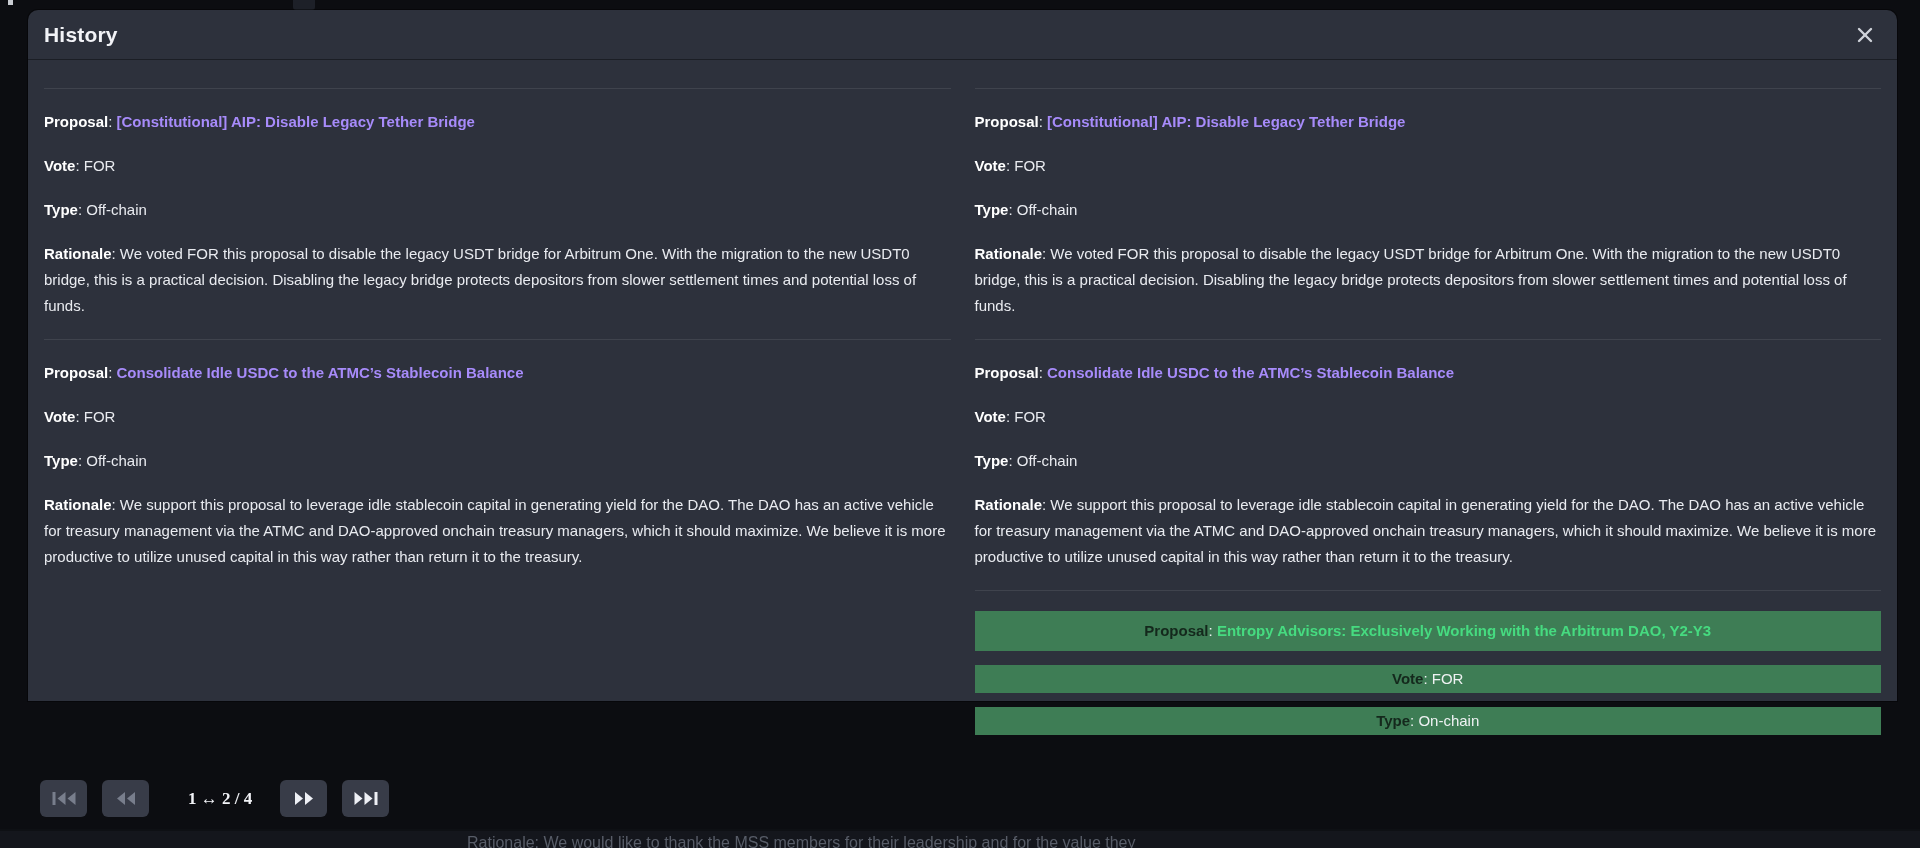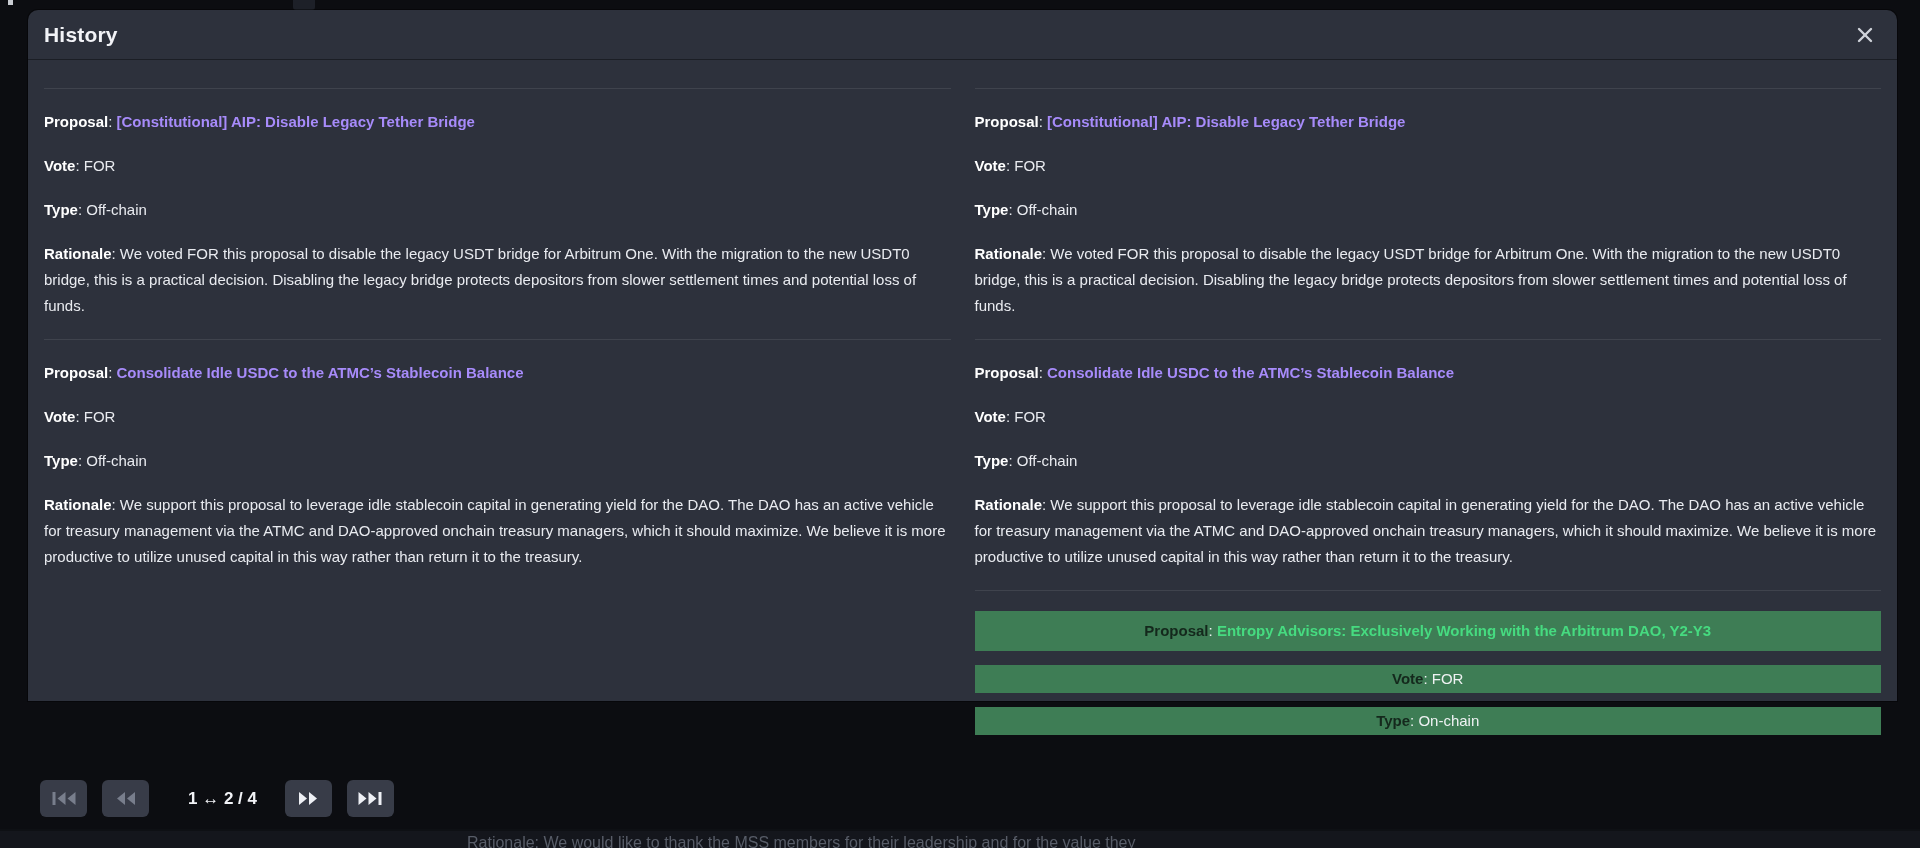--- a/index.html
+++ b/index.html
@@ -26,21 +26,21 @@
   .entry.hl .line:last-child{margin-bottom:8px;}
   .entry.hl strong{color:#14281c;}
   .entry.hl .plink{color:#46db80;}
   .pagination{position:absolute;left:12px;top:770px;display:flex;align-items:center;}
   .pgbtn{width:47px;height:37px;border-radius:6px;background:#383c48;border:none;margin-right:15px;
          display:flex;align-items:center;justify-content:center;cursor:pointer;padding:0;}
   .pgbtn.disabled{cursor:default;}
   .pgbtn svg{display:block;}
   .pgbtn .glyph{fill:#eef0f5;}
   .pgbtn.disabled .glyph{fill:#787e8c;}
-  .pg-status{font-size:17px;font-weight:700;color:#f2f3f7;margin:0 28px 0 24px;white-space:nowrap;}
+  .pg-status{font-size:17px;font-weight:700;color:#f2f3f7;margin:0 28px 0 24px;white-space:nowrap;font-family:Liberation Serif, serif;}
   .behind-strip{position:absolute;left:0;top:829px;width:1920px;height:19px;background:#14161c;
                 border-top:2px solid #0e1014;overflow:hidden;}
   .behind-text{position:absolute;left:467px;top:3px;font-size:16px;color:#585d68;white-space:nowrap;}
 </style>
 </head>
 <body>
 
 <div class="screen">
   <div class="top-notch"></div>
   <div class="edge-tick"></div>

